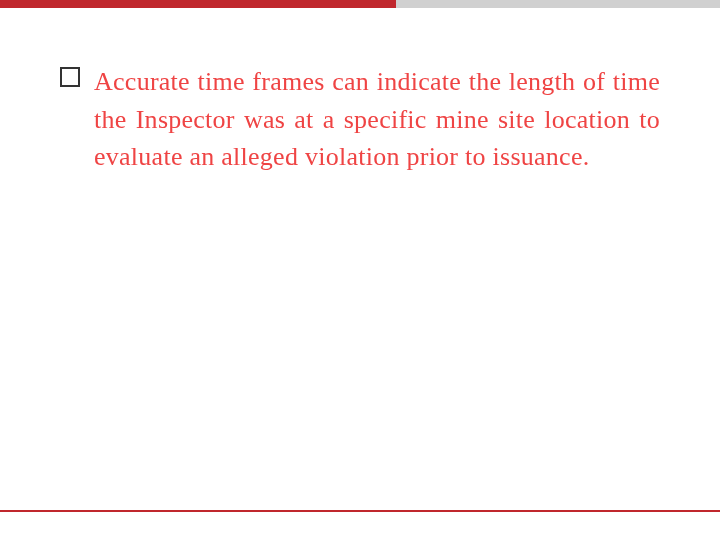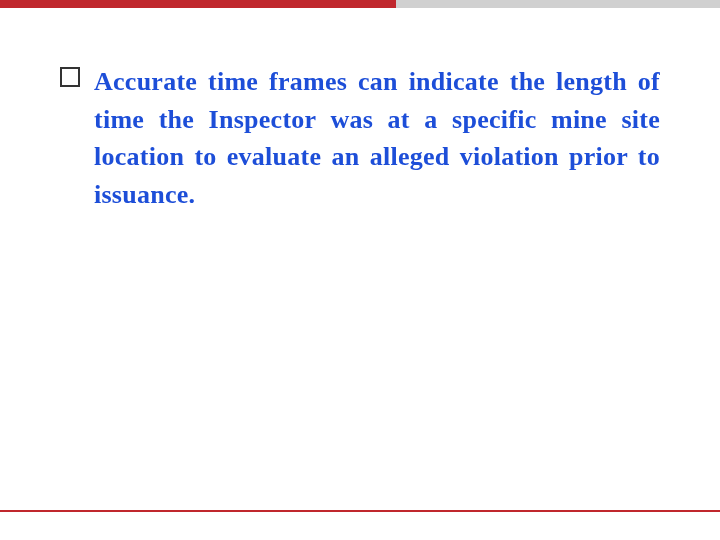--- a/index.html
+++ b/index.html
@@ -65,23 +65,23 @@
       width: 20px;
       height: 20px;
       border: 2px solid #333333;
       display: inline-block;
       position: relative;
     }
 
     .bullet-text {
       font-size: 26px;
       line-height: 1.45;
-      color: #1d4ed8;
+      color: #ef4444;
       text-align: justify;
-      font-weight: bold;
+      font-weight: normal;
       letter-spacing: 0.01em;
     }
 
     .bottom-bar {
       height: 2px;
       background-color: #c0272d;
       width: 100%;
       margin-bottom: 28px;
     }
   </style>

